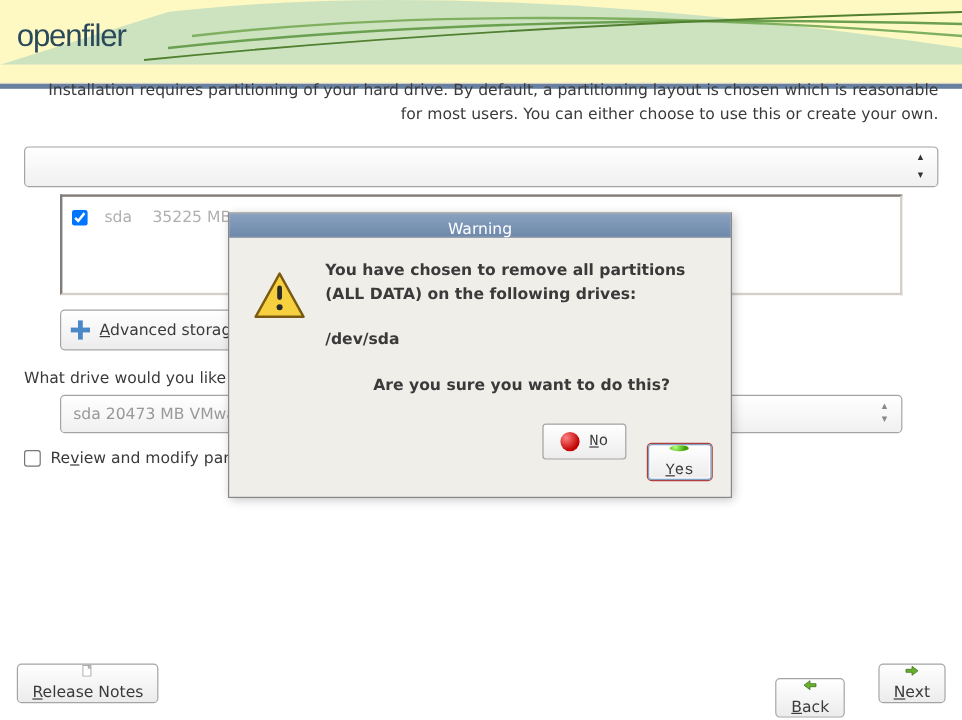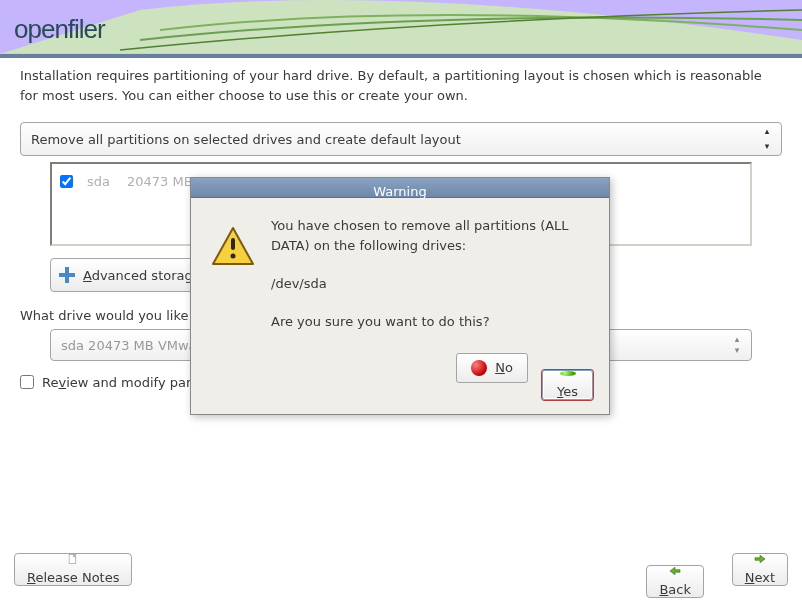--- a/index.html
+++ b/index.html
@@ -1,22 +1,22 @@
 <!DOCTYPE html>
 <html><head>
 <meta charset="utf-8">
 <style>
 * { box-sizing: border-box; margin: 0; padding: 0; }
 body { font-family: "DejaVu Sans", Arial, sans-serif; font-size: 13px; color: #3a3a3a; width: 802px; height: 600px; overflow: hidden; background: #fff; position: relative; }
-.header { height: 54px; background: #c4b5fd; border-bottom: 1px solid #d4d0c8; position: relative; overflow: hidden; }
+.header { height: 70px; background: #fef9c3; border-bottom: 1px solid #d4d0c8; position: relative; overflow: hidden; }
 .header-swoosh { position: absolute; inset: 0; }
 .logo { position: absolute; top: 14px; left: 14px; font-size: 26px; font-weight: 400; color: #2a495a; font-family: Arial, sans-serif; letter-spacing: -1px; }
 .content { position: absolute; top: 54px; left: 0; right: 0; bottom: 60px; padding: 0; }
 .separator { height: 4px; background: #6880a0; margin-bottom: 8px; }
-.desc { padding: 12px 20px 16px 20px; line-height: 1.55; font-size: 13px; color: #3a3a3a; }
+.desc { padding: 12px 20px 16px 20px; line-height: 1.55; font-size: 13px; color: #3a3a3a; text-align: right; }
 .combo { margin: 0 20px 6px 20px; height: 34px; border: 1px solid #a4a4a4; border-radius: 4px; background: linear-gradient(#fff,#f0f0f0); display: flex; align-items: center; padding: 0 10px; position: relative; }
 .combo .spin { position: absolute; right: 6px; top: 4px; bottom: 4px; width: 16px; display: flex; flex-direction: column; justify-content: space-between; align-items: center; }
 .combo .spin span { font-size: 9px; line-height: 1; color: #333; }
 .label { padding: 4px 20px 6px 20px; font-size: 13px; font-weight: 400; color: #3a3a3a; }
 .drive-box { margin: 0 50px 12px 50px; border: 2px inset #d4d0c8; background: #fff; height: 84px; padding: 6px 4px; position: relative; }
 .drive-row { display: flex; align-items: center; height: 22px; padding: 0 4px; }
 .drive-row input[type=checkbox] { margin-right: 14px; }
 .drive-row .sda { width: 40px; color: #b0b0b0; }
 .drive-row .sz { color: #b0b0b0; }
 .adv-btn { margin: 0 0 12px 50px; height: 34px; border: 1px solid #a4a4a4; border-radius: 4px; background: linear-gradient(#fff,#ececec); display: inline-flex; align-items: center; padding: 0 10px 0 6px; gap: 6px; }
@@ -33,23 +33,23 @@
 .btn-next { position: absolute; right: 14px; top: 3px; }
 .u { text-decoration: underline; }
 .doc-icon { width: 16px; height: 18px; }
 .arrow-left, .arrow-right { width: 20px; height: 16px; }
 
 .dialog { position: absolute; left: 190px; top: 177px; width: 420px; background: #f0eee8; border: 1px solid #888; box-shadow: 2px 2px 8px rgba(0,0,0,.25); }
 .dlg-title { height: 20px; background: linear-gradient(#8ba2c0,#6e89ab); color: #fff; text-align: center; line-height: 28px; font-size: 13px; border-bottom: 1px solid #5a7090; }
 .dlg-body { padding: 18px 20px 14px 20px; display: flex; gap: 16px; }
 .warn-icon { flex-shrink: 0; width: 44px; padding-top: 10px; }
 .dlg-text { font-size: 13px; line-height: 1.55; color: #3a3a3a; }
-.dlg-text p { margin-bottom: 18px; }
-.dlg-text p:last-child { margin-bottom: 0; }
-.dlg-btns { padding: 6px 16px 14px 16px; text-align: right; }
+.dlg-text p { margin-bottom: 18px; font-weight: bold; }
+.dlg-text p:last-child { margin-bottom: 0; margin-left: 40px; }
+.dlg-btns { padding: 6px 16px 14px 16px; text-align: right; font-family: Liberation Mono, monospace; }
 .dlg-btn { display: inline-flex; align-items: center; gap: 8px; height: 30px; padding: 0 14px; border: 1px solid #a4a4a4; border-radius: 3px; background: linear-gradient(#fff,#ececec); margin-left: 10px; }
 .dlg-btn.yes { border: 1px solid #7fa0c0; box-shadow: 0 0 0 1px #b04040, inset 0 0 0 1px #fff; flex-direction: column; }
 .sphere { width: 16px; height: 16px; border-radius: 50%; }
 .sphere.red { background: radial-gradient(circle at 30% 30%, #ff8080, #c00000 70%); }
 .sphere.green { background: radial-gradient(circle at 30% 30%, #b0ff80, #40a000 70%); }
 </style>
 </head>
 <body>
 
 <div class="header">
@@ -61,33 +61,32 @@
   </svg>
   <div class="logo">openfiler</div>
 </div>
 
 <div class="separator"></div>
 
 <div class="content">
   <div class="desc">Installation requires partitioning of your hard drive.  By default, a partitioning layout is chosen which is reasonable for most users.  You can either choose to use this or create your own.</div>
 
   <div class="combo">
-    <span>Remove all partitions on selected drives and create default layout</span>
     <div class="spin">
         <span>▴</span>
         <span>▾</span>
       </div>
   </div>
 
 
   <div class="drive-box">
     <div class="drive-row">
       <input type="checkbox" checked="" style="">
       <span class="sda">sda</span>
-      <span class="sz">20473 MB</span>
+      <span class="sz">35225 MB</span>
     </div>
   </div>
 
   <div class="adv-btn">
     <svg class="plus" viewBox="0 0 20 20">
       <rect x="8" y="2" width="4" height="16" fill="#4a88c8"></rect>
       <rect x="2" y="8" width="16" height="4" fill="#4a88c8"></rect>
     </svg>
     <span><span class="u">A</span>dvanced storage configuration</span>
   </div>

